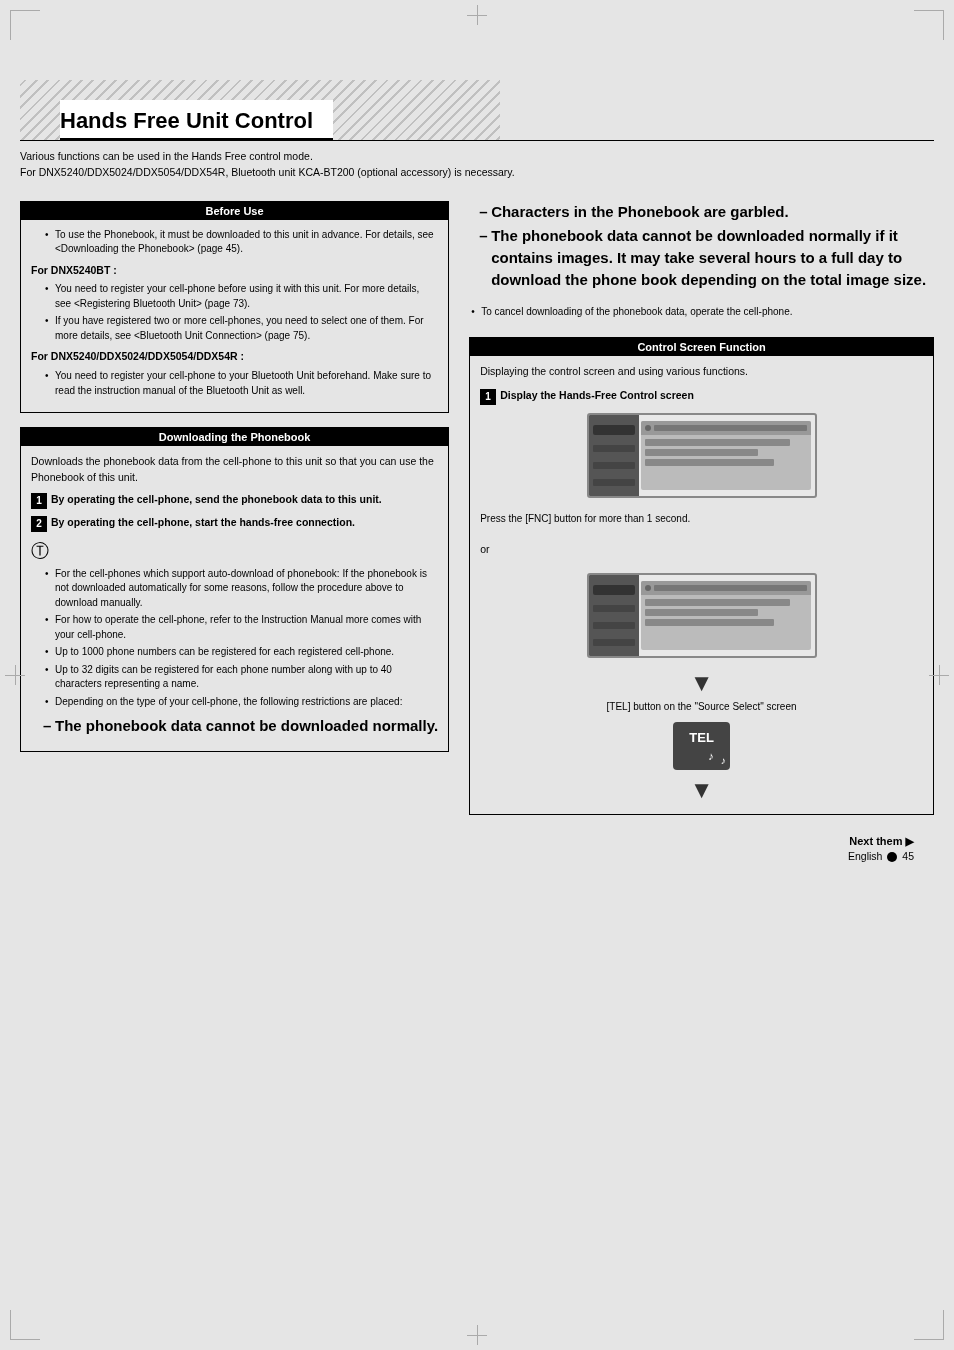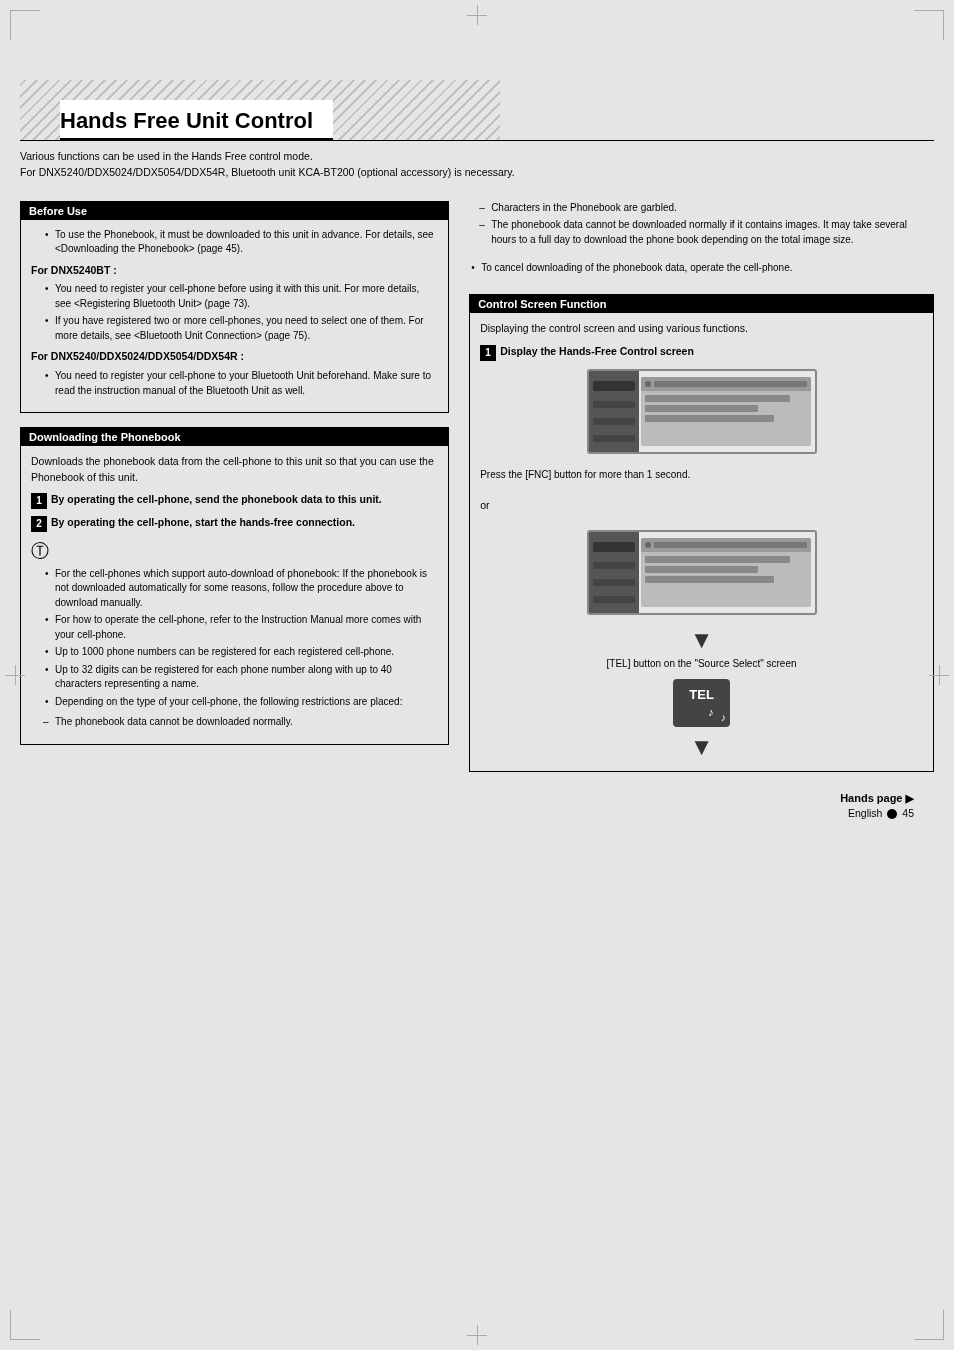--- a/index.html
+++ b/index.html
@@ -125,20 +125,21 @@
       border: 1px solid #000;
       margin-bottom: 14px;
     }
 
     .section-header {
       background: #000;
       color: #fff;
       padding: 3px 8px;
       font-weight: bold;
       font-size: 11px;
+      text-align: center;
     }
 
     .section-content {
       padding: 8px 10px;
       font-size: 10.5px;
       line-height: 1.5;
     }
 
     .section-content p {
       margin-bottom: 6px;
@@ -203,22 +204,23 @@
     .dash-list {
       list-style: none;
       padding: 0;
       margin: 0 0 0 10px;
     }
 
     .dash-list li {
       padding-left: 12px;
       position: relative;
       margin-bottom: 3px;
-      font-size: 10px;
+      font-size: 15px;
       line-height: 1.45;
+      font-weight: bold;
     }
 
     .dash-list li::before {
       content: '–';
       position: absolute;
       left: 0;
     }
 
     .sub-heading {
       font-weight: bold;
@@ -526,21 +528,21 @@
               <span style="font-size: 11px; display: block; text-align: right;">♪</span>
             </div>
           </div>
 
           <div class="arrow-down">▼</div>
 
         </div>
       </div>
 
       <div style="text-align: right; padding-right: 10px; margin-top: 20px;">
-        <div class="next-page">Hands page ▶</div>
+        <div class="next-page">Next them ▶</div>
         <div class="page-num-line">
           <span>English</span>
           <span class="page-num-bullet"></span>
           <span>45</span>
         </div>
       </div>
 
     </div>
   </div>
 

